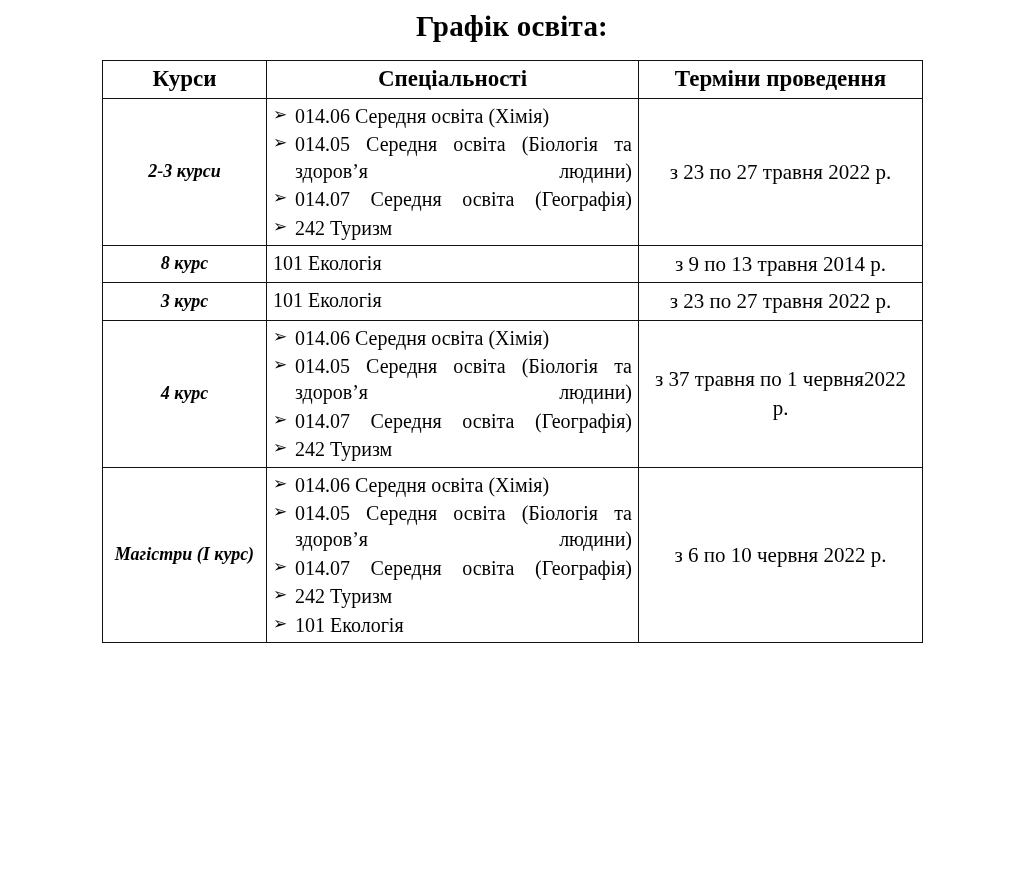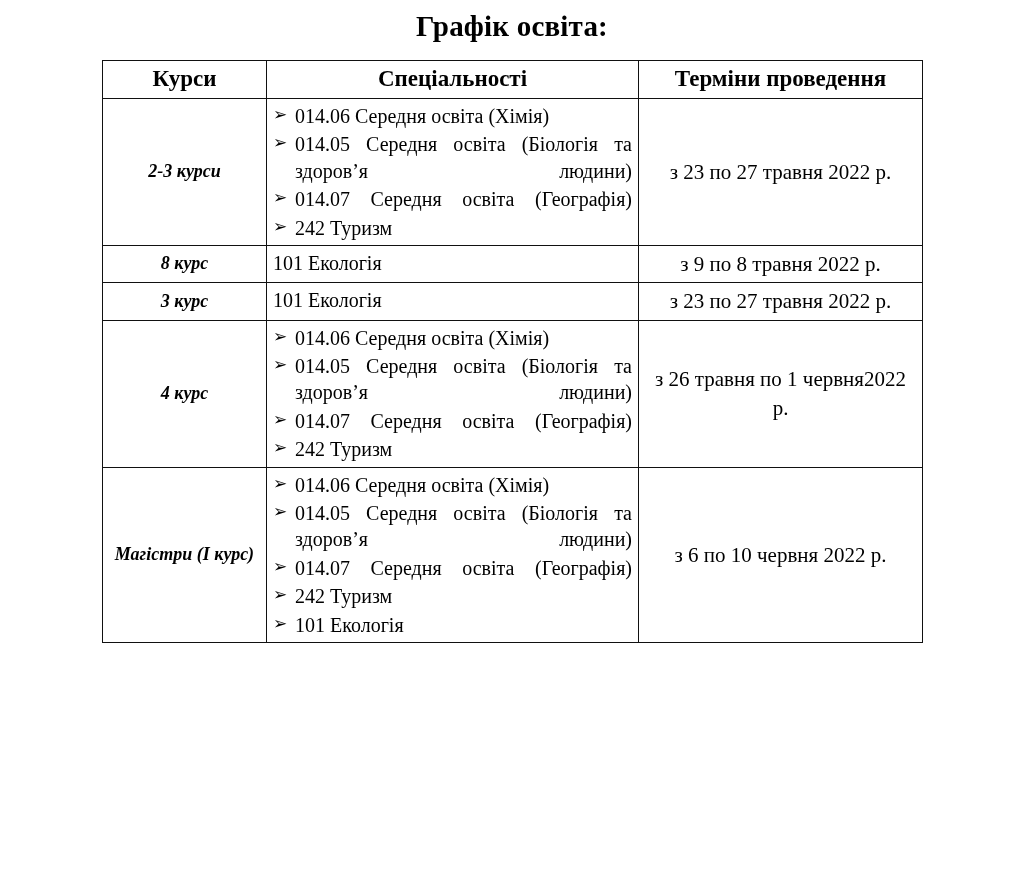--- a/index.html
+++ b/index.html
@@ -167,21 +167,21 @@
             </ul>
           </td>
           <td class="dates">з 23 по 27 травня 2022 р.</td>
         </tr>
 
         <tr>
           <td class="course">8 курс</td>
           <td class="spec single">
             <div class="plain-spec">101 Екологія</div>
           </td>
-          <td class="dates">з 9 по 8 травня 2022 р.</td>
+          <td class="dates">з 9 по 13 травня 2014 р.</td>
         </tr>
 
         <tr>
           <td class="course">3 курс</td>
           <td class="spec single">
             <div class="plain-spec">101 Екологія</div>
           </td>
           <td class="dates">з 23 по 27 травня 2022 р.</td>
         </tr>
 
@@ -200,21 +200,21 @@
               <li>
                 <span class="bullet">➢</span>
                 <span class="spec-line">014.07 Середня освіта (Географія)</span>
               </li>
               <li class="nojustify">
                 <span class="bullet">➢</span>
                 <span class="spec-line last">242 Туризм</span>
               </li>
             </ul>
           </td>
-          <td class="dates">з 26 травня по 1 червня2022 р.</td>
+          <td class="dates">з 37 травня по 1 червня2022 р.</td>
         </tr>
 
         <tr>
           <td class="course">Магістри (I курс)</td>
           <td class="spec">
             <ul class="spec-list">
               <li>
                 <span class="bullet">➢</span>
                 <span class="spec-line last">014.06 Середня освіта (Хімія)</span>
               </li>

